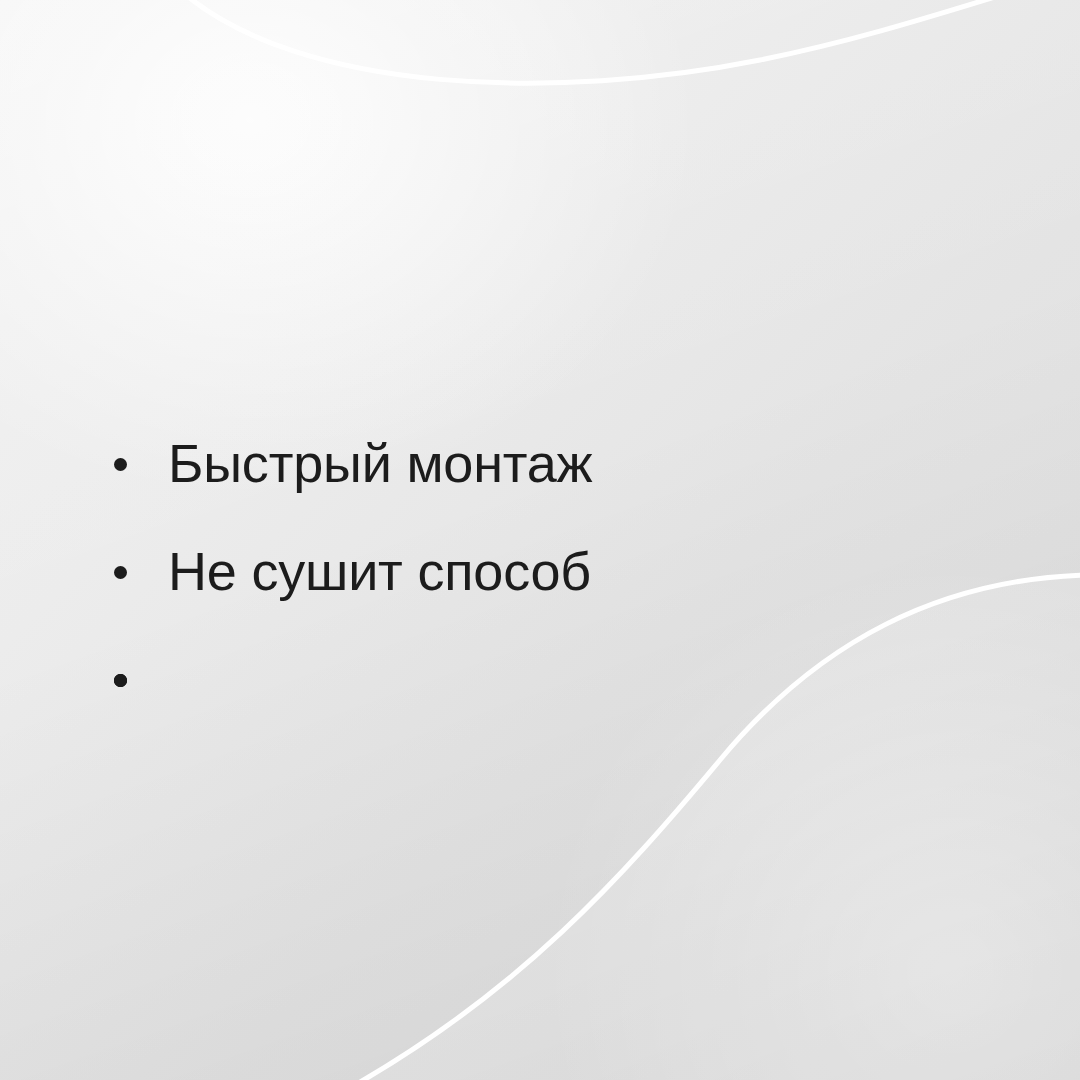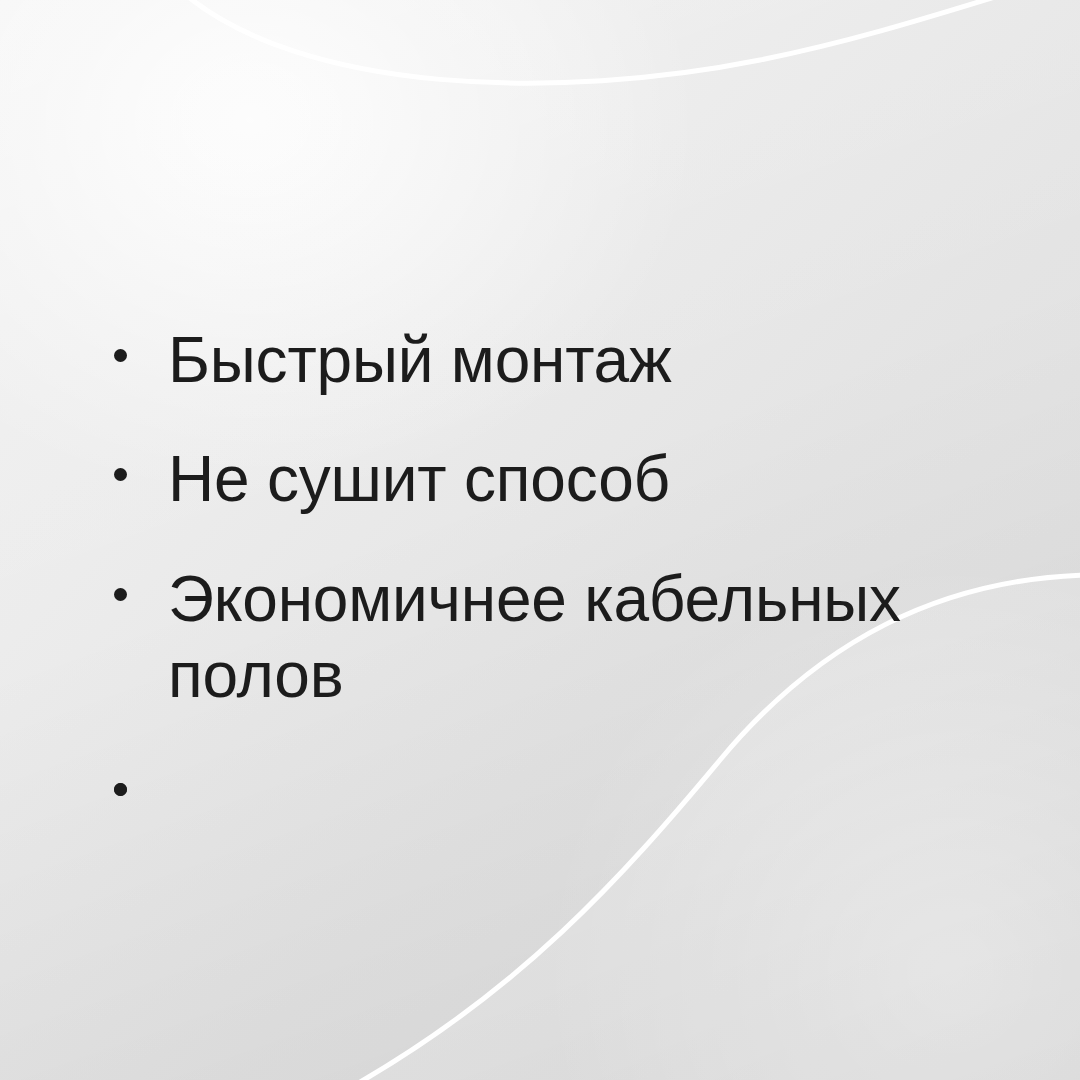--- a/index.html
+++ b/index.html
@@ -74,21 +74,21 @@
     margin: 0;
     padding: 0 96px 0 104px;
     width: 100%;
     box-sizing: border-box;
   }
 
   ul.bullets li {
     position: relative;
     padding-left: 64px;
     margin: 0 8px 44px 0;
-    font-size: 64px;
+    font-size: 54px;
     line-height: 1.18;
     color: #1c1c1c;
     letter-spacing: -0.2px;
     max-width: 820px;
   }
   ul.bullets li:last-child {
     margin-bottom: 0;
   }
 
   ul.bullets li .dot {
@@ -124,21 +124,20 @@
       <li>
         <span class="dot"></span>
         <span>Быстрый монтаж</span>
       </li>
       <li>
         <span class="dot"></span>
         <span>Не сушит способ</span>
       </li>
       <li>
         <span class="dot"></span>
-        <span>Экономичнее кабельных полов</span>
       </li>
       <li>
         <span class="dot"></span>
       </li>
       <li>
         <span class="dot"></span>
       </li>
     </ul>
   </div>
 

